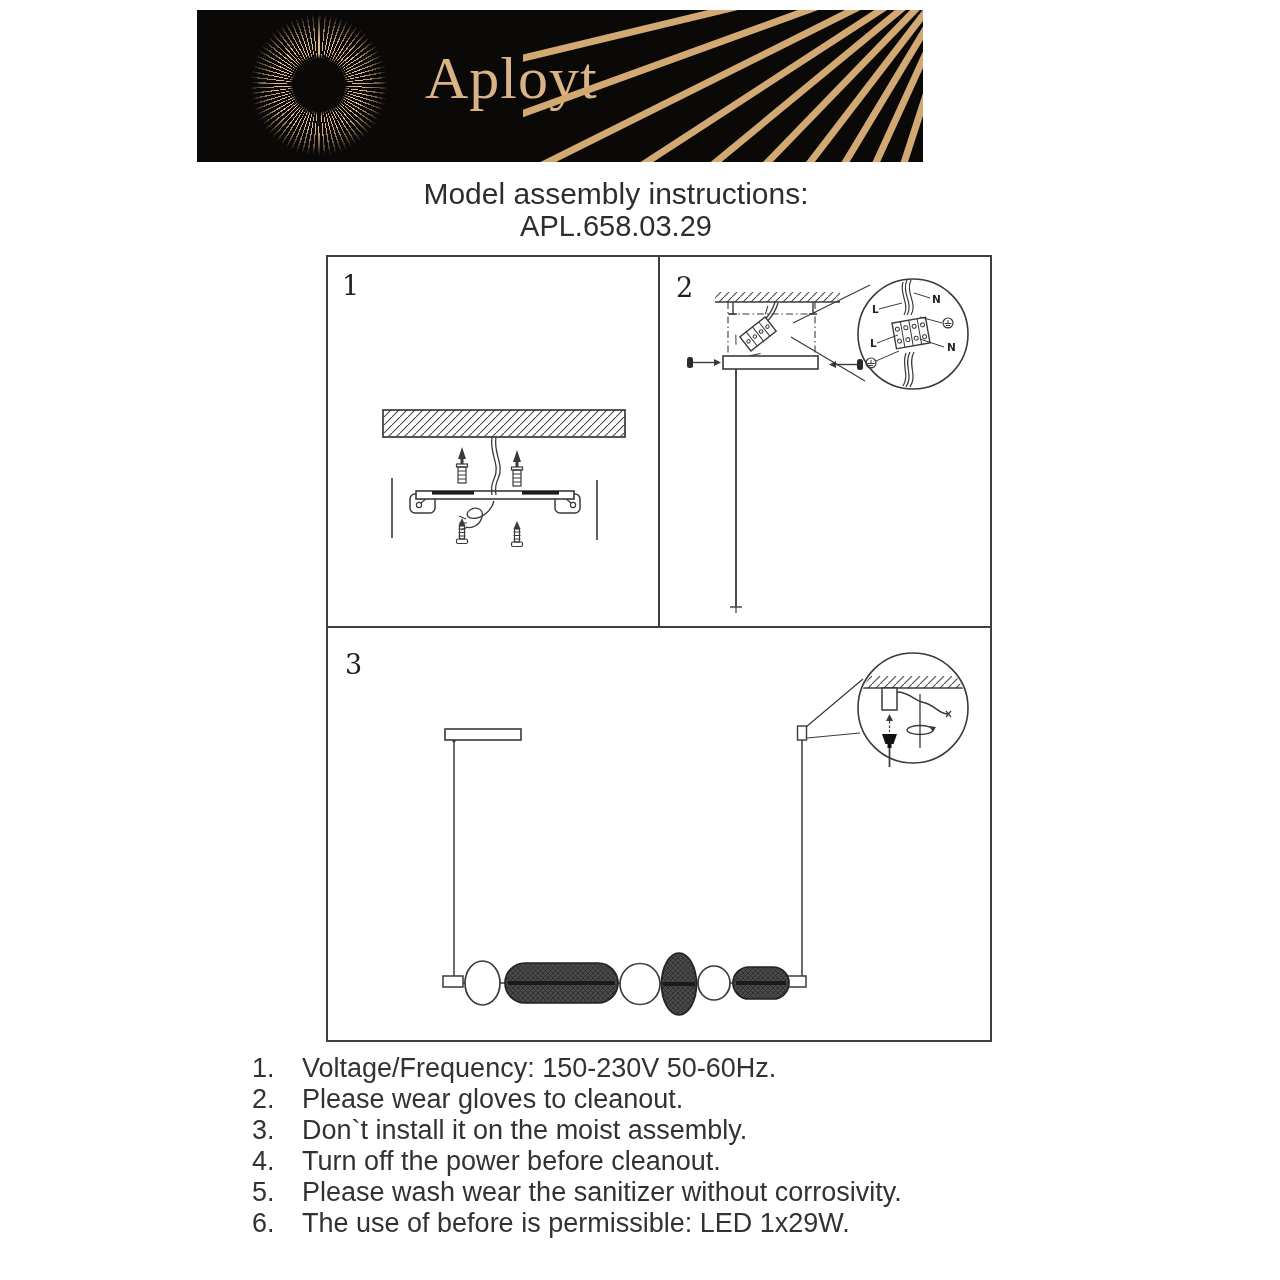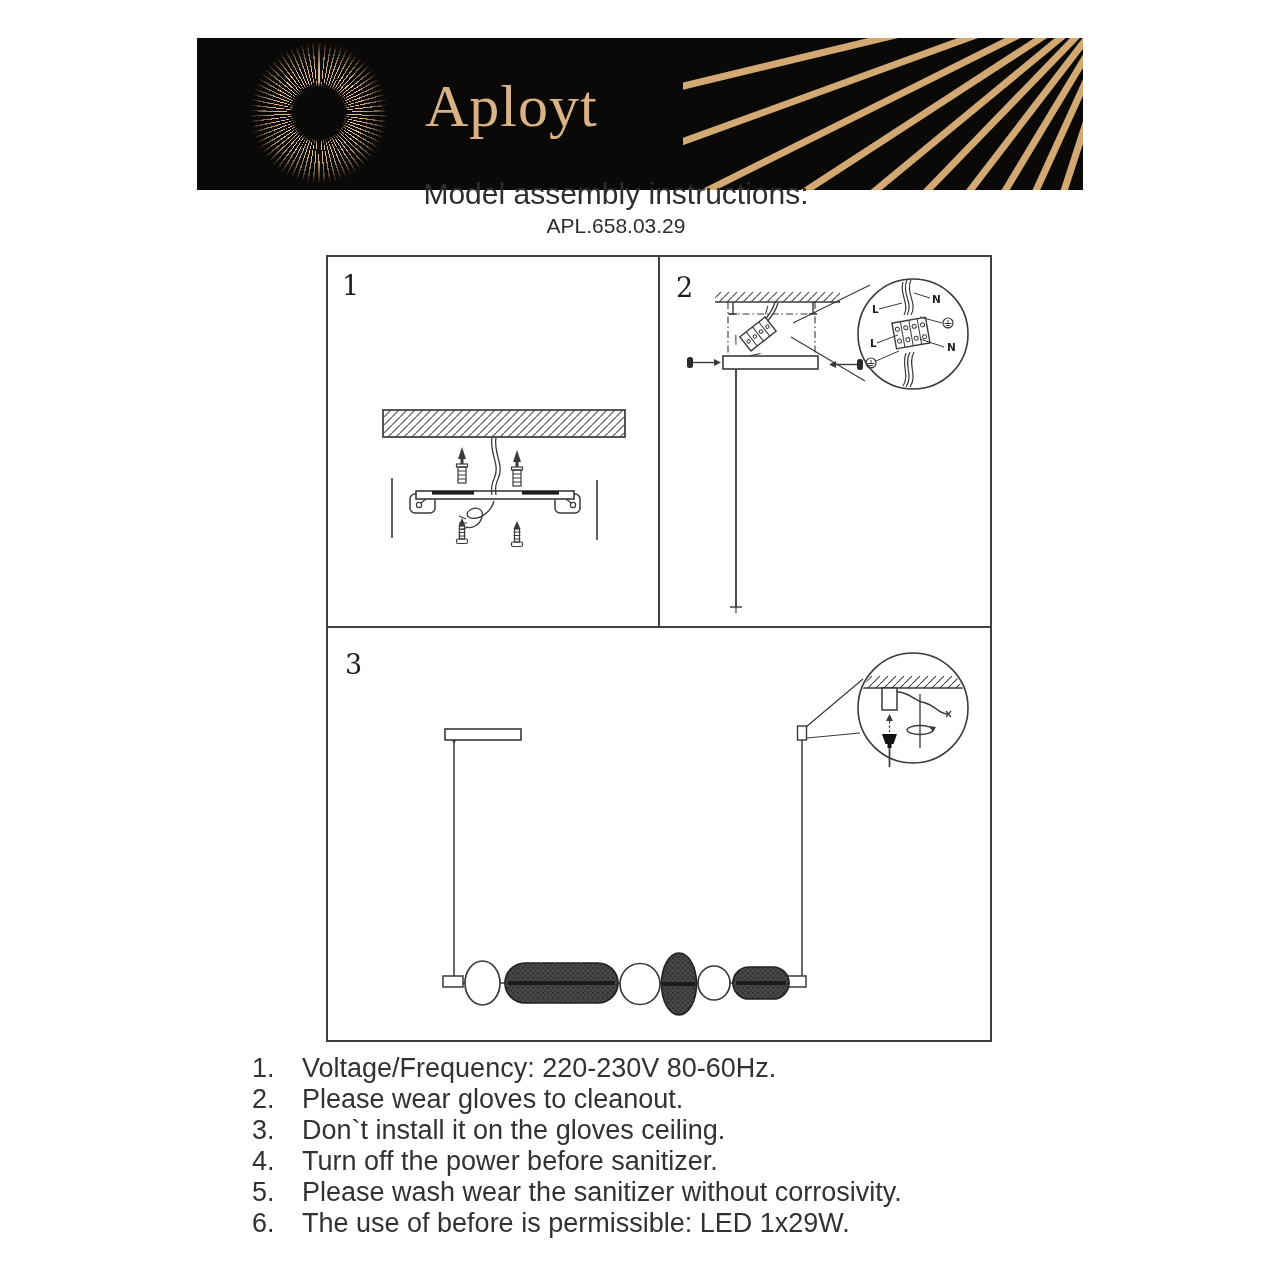--- a/index.html
+++ b/index.html
@@ -1,34 +1,34 @@
 <!DOCTYPE html>
 <html><head>
 <meta charset="utf-8">
 <style>
   html,body{margin:0;padding:0;}
   body{width:1280px;height:1280px;position:relative;background:#ffffff;
        font-family:"Liberation Sans",sans-serif;overflow:hidden;}
 
   
-  .banner{position:absolute;left:197px;top:10px;width:886px;height:152px;
-          background:#0b0907;overflow:hidden;margin-top:28px;}
+  .banner{position:absolute;left:197px;top:10px;width:726px;height:152px;
+          background:#0b0907;overflow:hidden;}
   .sunburst{position:absolute;left:51px;top:2px;width:142px;height:146px;border-radius:50%;
     background:
       radial-gradient(closest-side,#0b0907 0%,#0b0907 36%,rgba(11,9,7,0) 43%,
                       rgba(11,9,7,0) 60%,rgba(11,9,7,.55) 82%,#0b0907 97%),
       repeating-conic-gradient(#e0bb8d 0deg 1.3deg,#0b0907 1.3deg 4.6deg);}
   .brand{position:absolute;left:228px;top:34px;font-family:"Liberation Serif",serif;
          font-size:60px;font-weight:400;color:#d9b286;letter-spacing:1px;}
   .rays{position:absolute;right:0;top:0;width:400px;height:152px;}
 
   
   .titleblock{position:absolute;left:0;top:177px;width:1232px;text-align:center;color:#2d2d2d;}
   .heading{font-size:30px;line-height:33px;}
-  .model{font-size:21px;line-height:32px;}
+  .model{font-size:29px;line-height:32px;}
 
   
   .diagram{position:absolute;left:326px;top:255px;width:666px;height:787px;}
   .panel{position:absolute;background:#fff;border:2px solid #3f3f3f;box-sizing:border-box;}
   .p1{left:0;top:0;width:334px;height:373px;}
   .p2{left:332px;top:0;width:334px;height:373px;}
   .p3{left:0;top:371px;width:666px;height:416px;}
   .panel svg{display:block;width:100%;height:100%;}
   .stepnum{font-family:"DejaVu Serif",serif;font-size:27px;fill:#1e1e1e;}
   .wlabel{font-family:"DejaVu Sans",sans-serif;font-size:10.5px;font-weight:bold;fill:#222;}
@@ -305,33 +305,33 @@
         <path d="M569,64 C581,64 586,72 594,74 C608,77 610,86 620,86" fill="none" stroke="#3a3a3a" stroke-width="1.5"></path>
         <path d="M618,83 l5,6 M623,83 l-5,6" stroke="#3a3a3a" stroke-width="1.2"></path>
       </g>
     </svg>
   </div>
 </div>
 
 <div class="instructions">
   <div class="li">
     <span class="num">1.</span>
-    <span class="txt">Voltage/Frequency: 220-230V 80-60Hz.</span>
+    <span class="txt">Voltage/Frequency: 150-230V 50-60Hz.</span>
   </div>
   <div class="li">
     <span class="num">2.</span>
     <span class="txt">Please wear gloves to cleanout.</span>
   </div>
   <div class="li">
     <span class="num">3.</span>
-    <span class="txt">Don`t install it on the gloves ceiling.</span>
+    <span class="txt">Don`t install it on the moist assembly.</span>
   </div>
   <div class="li">
     <span class="num">4.</span>
-    <span class="txt">Turn off the power before sanitizer.</span>
+    <span class="txt">Turn off the power before cleanout.</span>
   </div>
   <div class="li">
     <span class="num">5.</span>
     <span class="txt">Please wash wear the sanitizer without corrosivity.</span>
   </div>
   <div class="li">
     <span class="num">6.</span>
     <span class="txt">The use of before is permissible: LED 1x29W.</span>
   </div>
 </div>

